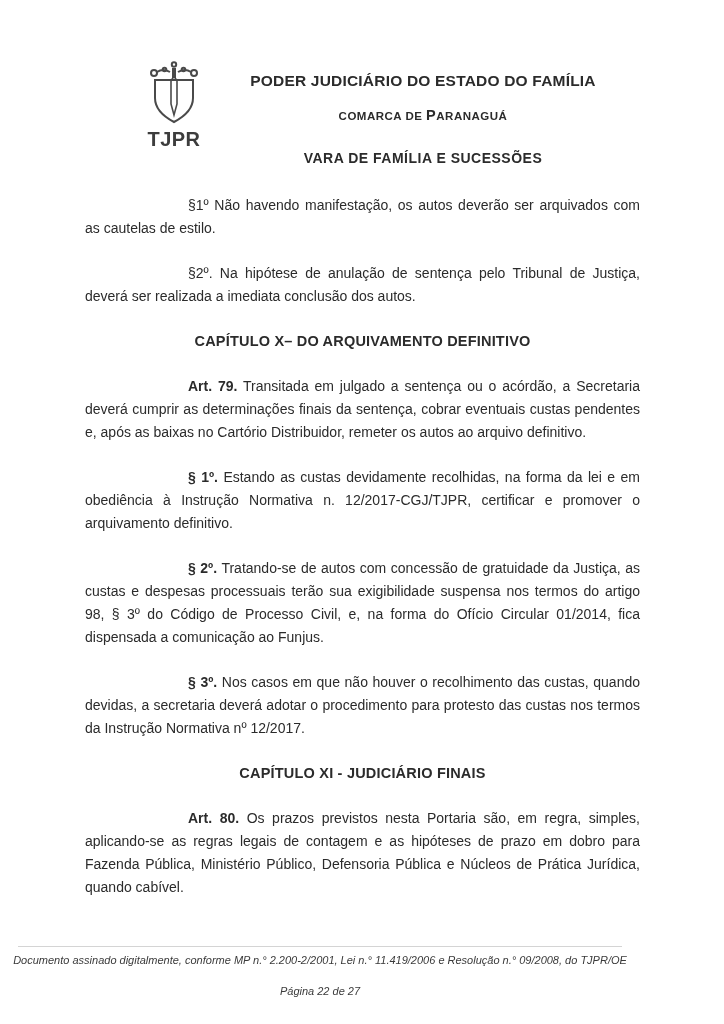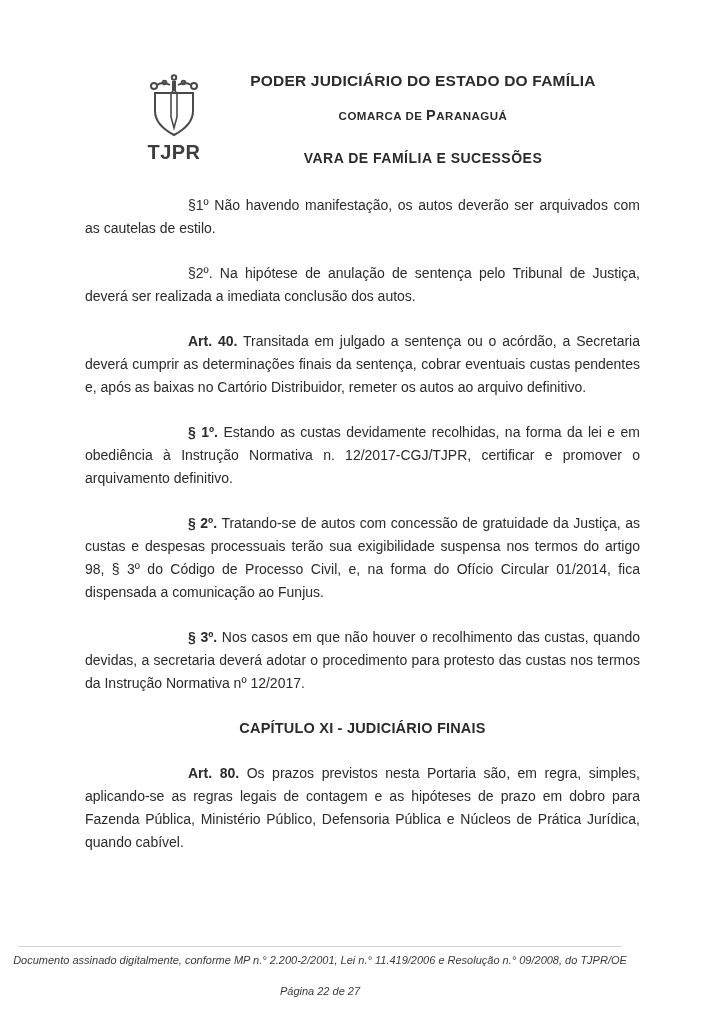--- a/index.html
+++ b/index.html
@@ -14,21 +14,21 @@
     background: #ffffff;
     font-family: "Liberation Sans", sans-serif;
     color: #2b2b2b;
     overflow: hidden;
   }
 
   
   .logo {
     position: absolute;
     left: 136px;
-    top: 73px;
+    top: 60px;
     width: 76px;
     text-align: center;
   }
   .logo svg { display: block; margin: 0 auto; }
   .logo-text {
     margin-top: 2px;
     font-size: 20px;
     font-weight: 700;
     letter-spacing: 0.5px;
     color: #3d3d3d;
@@ -134,21 +134,22 @@
     <div class="header-titles">
       <div class="title-main">PODER JUDICIÁRIO DO ESTADO DO FAMÍLIA</div>
       <div class="title-comarca"><span>COMARCA DE </span><span class="bigcap">P</span><span>ARANAGUÁ</span></div>
       <div class="title-vara">VARA DE FAMÍLIA E SUCESSÕES</div>
     </div>
   </header>
 
   <main class="doc-body">
       <p class="para">§1º Não havendo manifestação, os autos deverão ser arquivados com as cautelas de estilo.</p>
       <p class="para">§2º. Na hipótese de anulação de sentença pelo Tribunal de Justiça, deverá ser realizada a imediata conclusão dos autos.</p>
-      <p class="para"><span class="lead">Art. 40.</span> Transitada em julgado a sentença ou o acórdão, a Secretaria deverá cumprir as determinações finais da sentença, cobrar eventuais custas pendentes e, após as baixas no Cartório Distribuidor, remeter os autos ao arquivo definitivo.</p>
+      <p class="chapter">CAPÍTULO X– DO ARQUIVAMENTO DEFINITIVO</p>
+      <p class="para"><span class="lead">Art. 79.</span> Transitada em julgado a sentença ou o acórdão, a Secretaria deverá cumprir as determinações finais da sentença, cobrar eventuais custas pendentes e, após as baixas no Cartório Distribuidor, remeter os autos ao arquivo definitivo.</p>
       <p class="para"><span class="lead">§ 1º.</span> Estando as custas devidamente recolhidas, na forma da lei e em obediência à Instrução Normativa n. 12/2017-CGJ/TJPR, certificar e promover o arquivamento definitivo.</p>
       <p class="para"><span class="lead">§ 2º.</span> Tratando-se de autos com concessão de gratuidade da Justiça, as custas e despesas processuais terão sua exigibilidade suspensa nos termos do artigo 98, § 3º do Código de Processo Civil, e, na forma do Ofício Circular 01/2014, fica dispensada a comunicação ao Funjus.</p>
       <p class="para"><span class="lead">§ 3º.</span> Nos casos em que não houver o recolhimento das custas, quando devidas, a secretaria deverá adotar o procedimento para protesto das custas nos termos da Instrução Normativa nº 12/2017.</p>
       <p class="chapter">CAPÍTULO XI - JUDICIÁRIO FINAIS</p>
       <p class="para"><span class="lead">Art. 80.</span> Os prazos previstos nesta Portaria são, em regra, simples, aplicando-se as regras legais de contagem e as hipóteses de prazo em dobro para Fazenda Pública, Ministério Público, Defensoria Pública e Núcleos de Prática Jurídica, quando cabível.</p>
     </main>
 
   <footer class="doc-footer">
     <div class="footer-rule"></div>
     <div class="footer-sig">Documento assinado digitalmente, conforme MP n.° 2.200-2/2001, Lei n.° 11.419/2006 e Resolução n.° 09/2008, do TJPR/OE</div>

